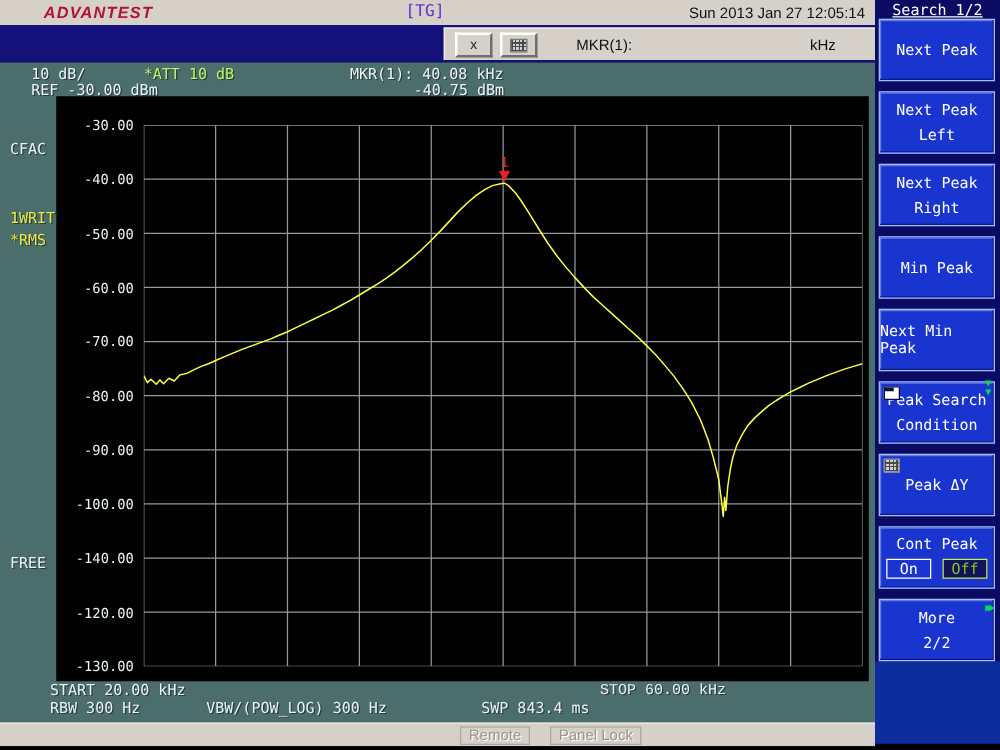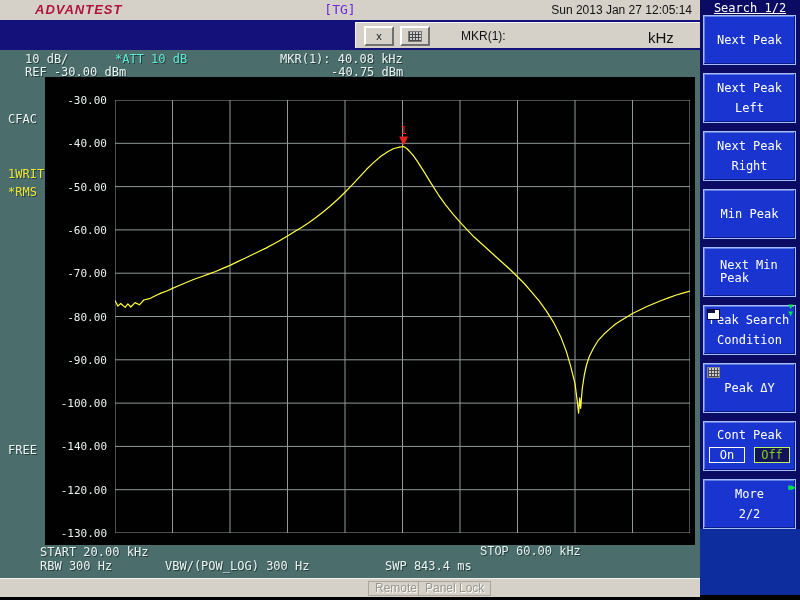--- a/index.html
+++ b/index.html
@@ -44,45 +44,45 @@
     border:1px solid #7a7a7a;
   }
   .mkr-label { position:absolute; left:105px; top:6px; font-size:12px; color:#111; }
   .mkr-field {
     position:absolute; left:147px; top:4px; width:137px; height:18px;
     background:#000; color:#c4b5fd; font-family:"DejaVu Sans Mono", monospace;
     font-size:12px; text-align:right; padding:1px 3px 0 0;
     border-top:2px solid #404040; border-left:2px solid #404040;
     border-right:2px solid #fff; border-bottom:2px solid #fff;margin-top:36px;
   }
-  .mkr-unit { position:absolute; left:292px; top:6px; font-size:15px; color:#111; }
+  .mkr-unit { position:absolute; left:292px; top:6px; font-size:12px; color:#111; }
   
   .panel { position:absolute; left:0; top:50px; width:700px; height:528px; background:#4b6d6c; }
   .itext { position:absolute; font-size:12px; white-space:pre; color:#eaf4f2;
            text-shadow:1px 1px 0 rgba(10,20,20,.55); }
-  .green  { color:#5eead4; }
+  .green  { color:#bef264; }
   .crt {
     position:absolute; left:45px; top:27px; width:650px; height:468px; background:#010101;
   }
   .ytick { position:absolute; left:0; width:62px; text-align:right; font-size:11px;
            color:#e9f3f1; }
   .plot-svg { position:absolute; left:70px; top:23px; }
   
   .statusbar {
     position:absolute; left:0; top:578px; width:700px; height:19px;
     background:#d5d1c9; border-top:1px solid #f2f0ea;
     font-family:"Liberation Sans", sans-serif;
   }
   .status-box {
     position:absolute; top:2px; height:15px; padding:0 6px; font-size:12px;
     color:#9a968c; text-shadow:1px 1px 0 #ffffff;
     border:1px solid #aaa69e; background:#d5d1c9; line-height:13px;
   }
   .sb-remote { left:368px; }
-  .sb-lock   { left:418px; }
+  .sb-lock   { left:440px; }
   .bottomblack { position:absolute; left:0; top:597px; width:800px; height:3px; background:#000; }
   
   .softcol { position:absolute; left:700px; top:0; width:100px; height:595px; background:#0b0b63; }
   .softcol-fill { position:absolute; left:0; top:529px; width:100px; height:66px; background:#0d2d9e; }
   .menu-title {
     position:absolute; left:0; top:1px; width:100px; text-align:center;
     color:#fff; font-size:12px; text-decoration:underline;
     font-family:"DejaVu Sans Mono", monospace;
   }
   .softkey {
@@ -201,21 +201,21 @@
           <div class="line">Next Peak</div>
           <div class="line">Left</div>
         </div>
         <div class="softkey" style="top: 131px;">
           <div class="line">Next Peak</div>
           <div class="line">Right</div>
         </div>
         <div class="softkey" style="top: 189px;">
           <div class="line">Min Peak</div>
         </div>
-        <div class="softkey" style="top: 247px; padding-left: 16px;">
+        <div class="softkey" style="top: 247px;">
           <div class="line">Next Min Peak</div>
         </div>
         <div class="softkey" style="top: 305px;">
           <div class="line">Peak Search</div>
           <div class="line">Condition</div>
           <span class="icon-window"></span>
           <span class="icon-ddown"></span>
         </div>
         <div class="softkey" style="top: 363px;">
           <div class="line">Peak ΔY</div>

